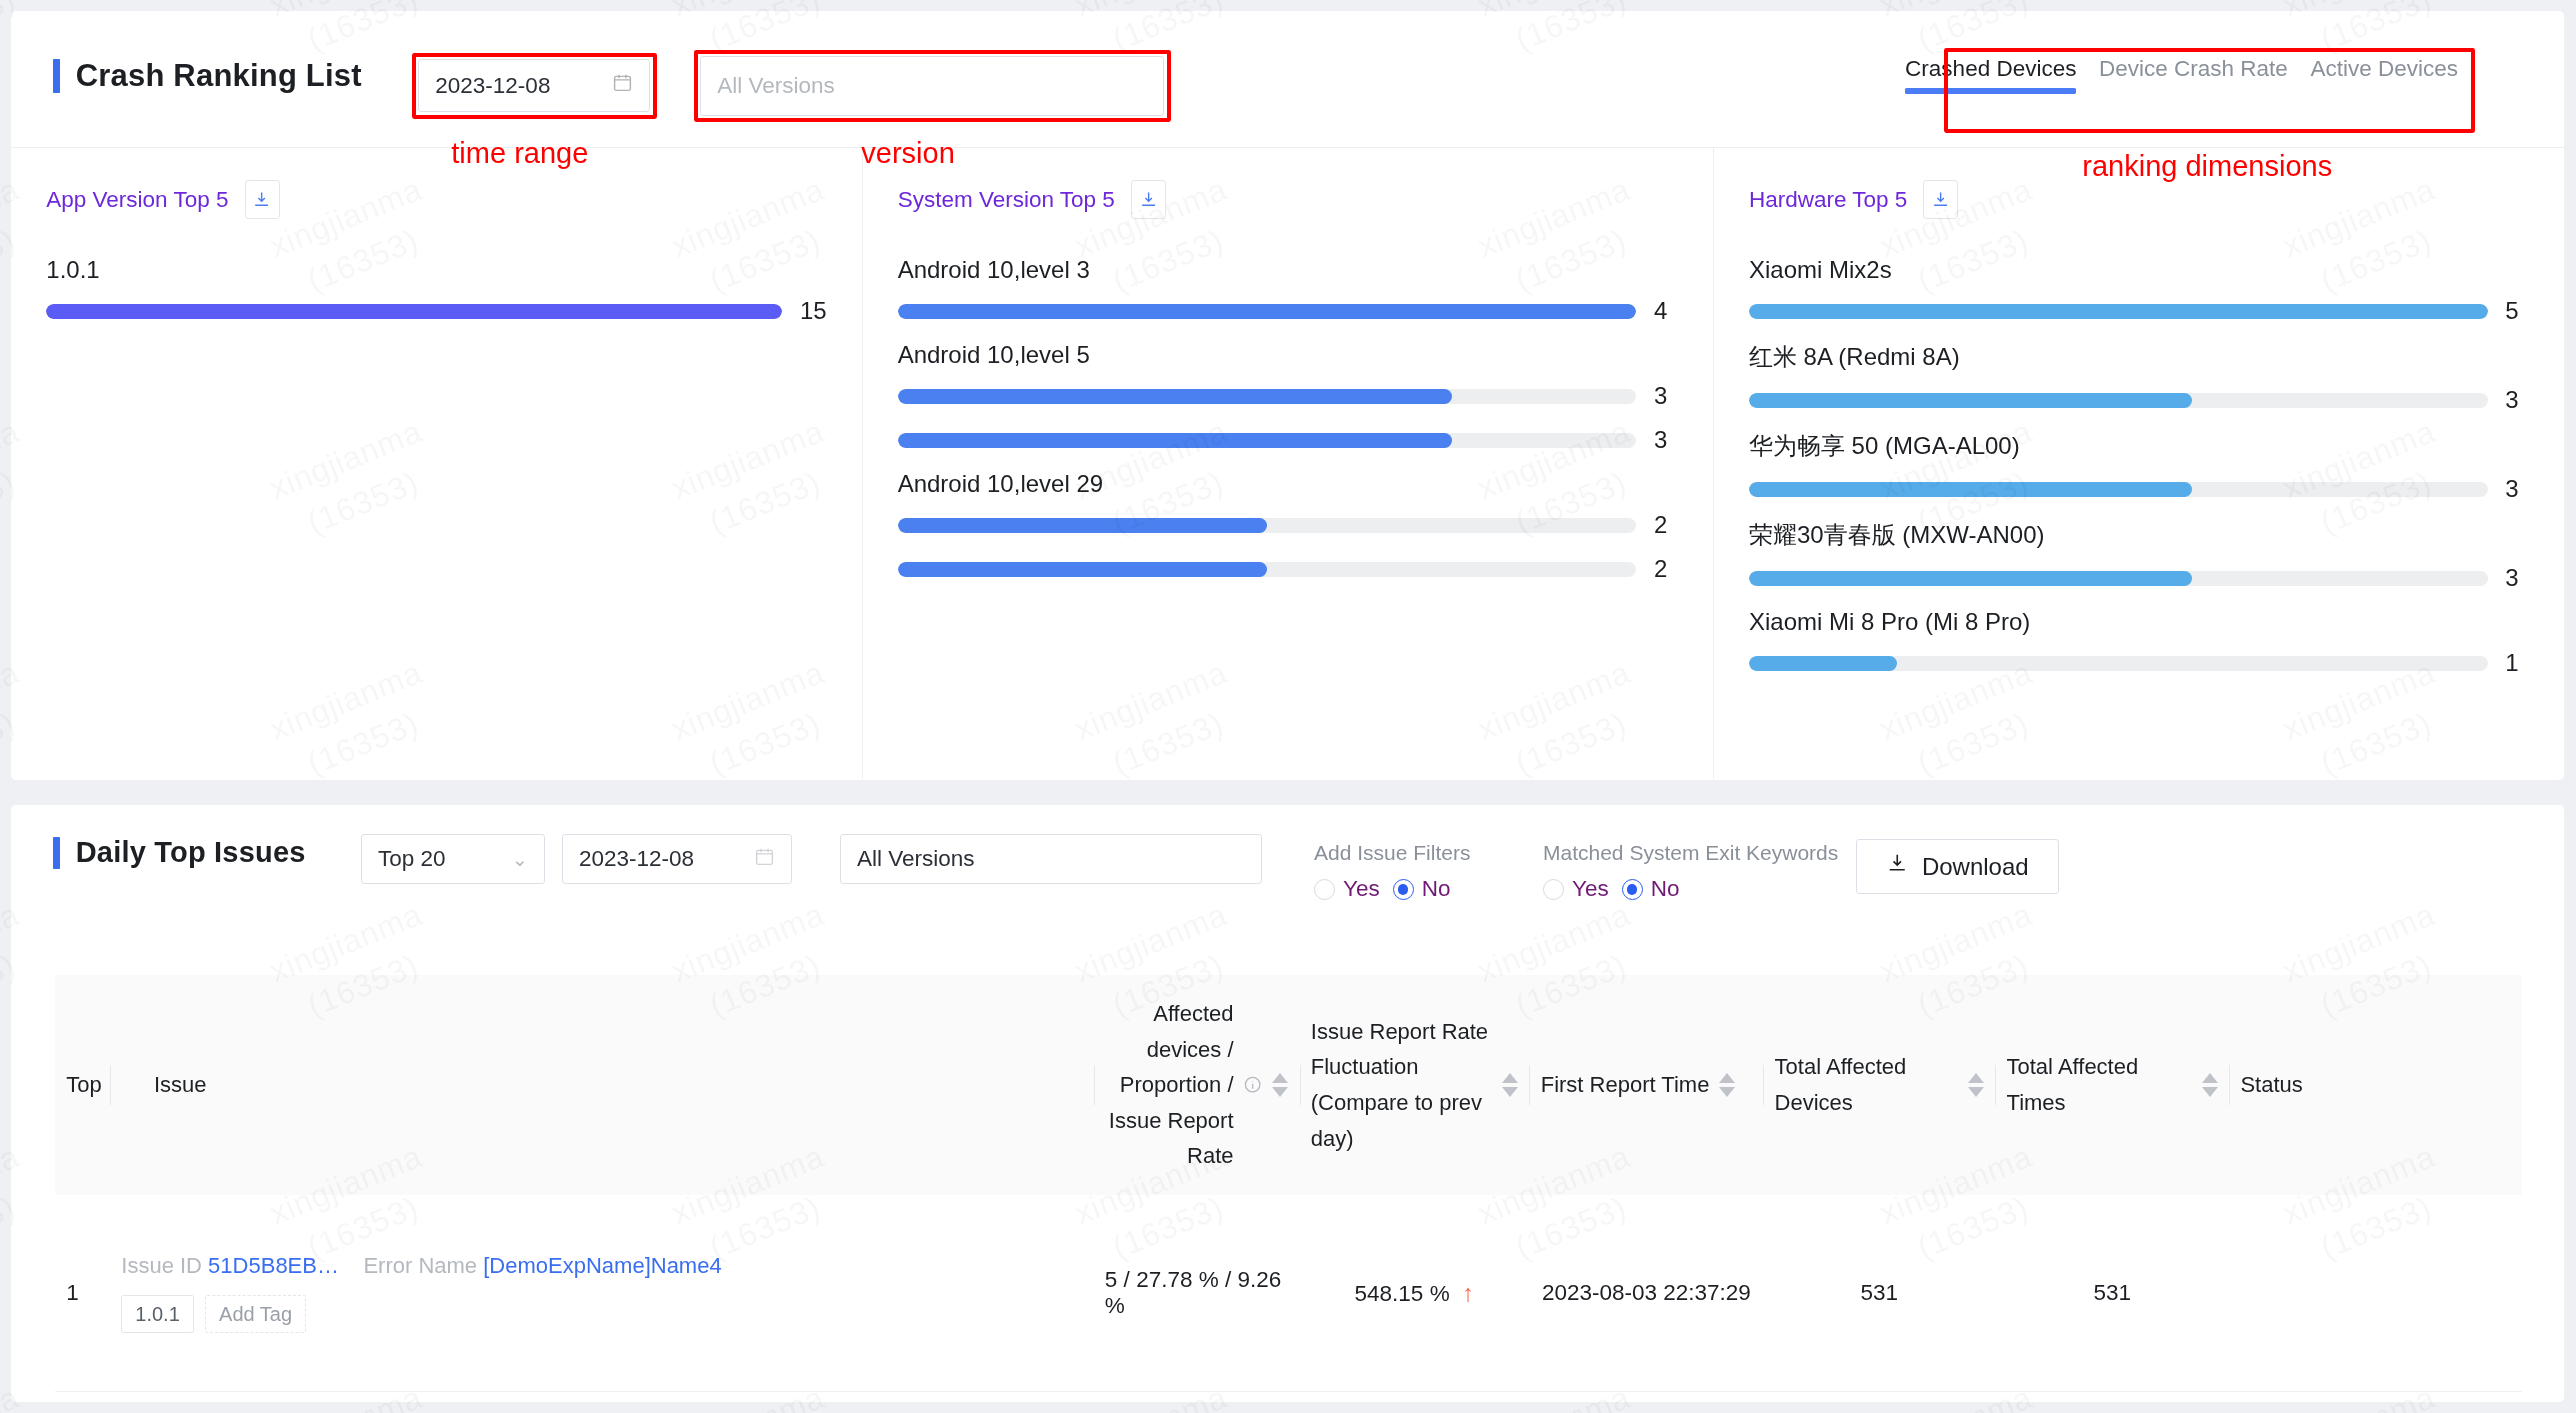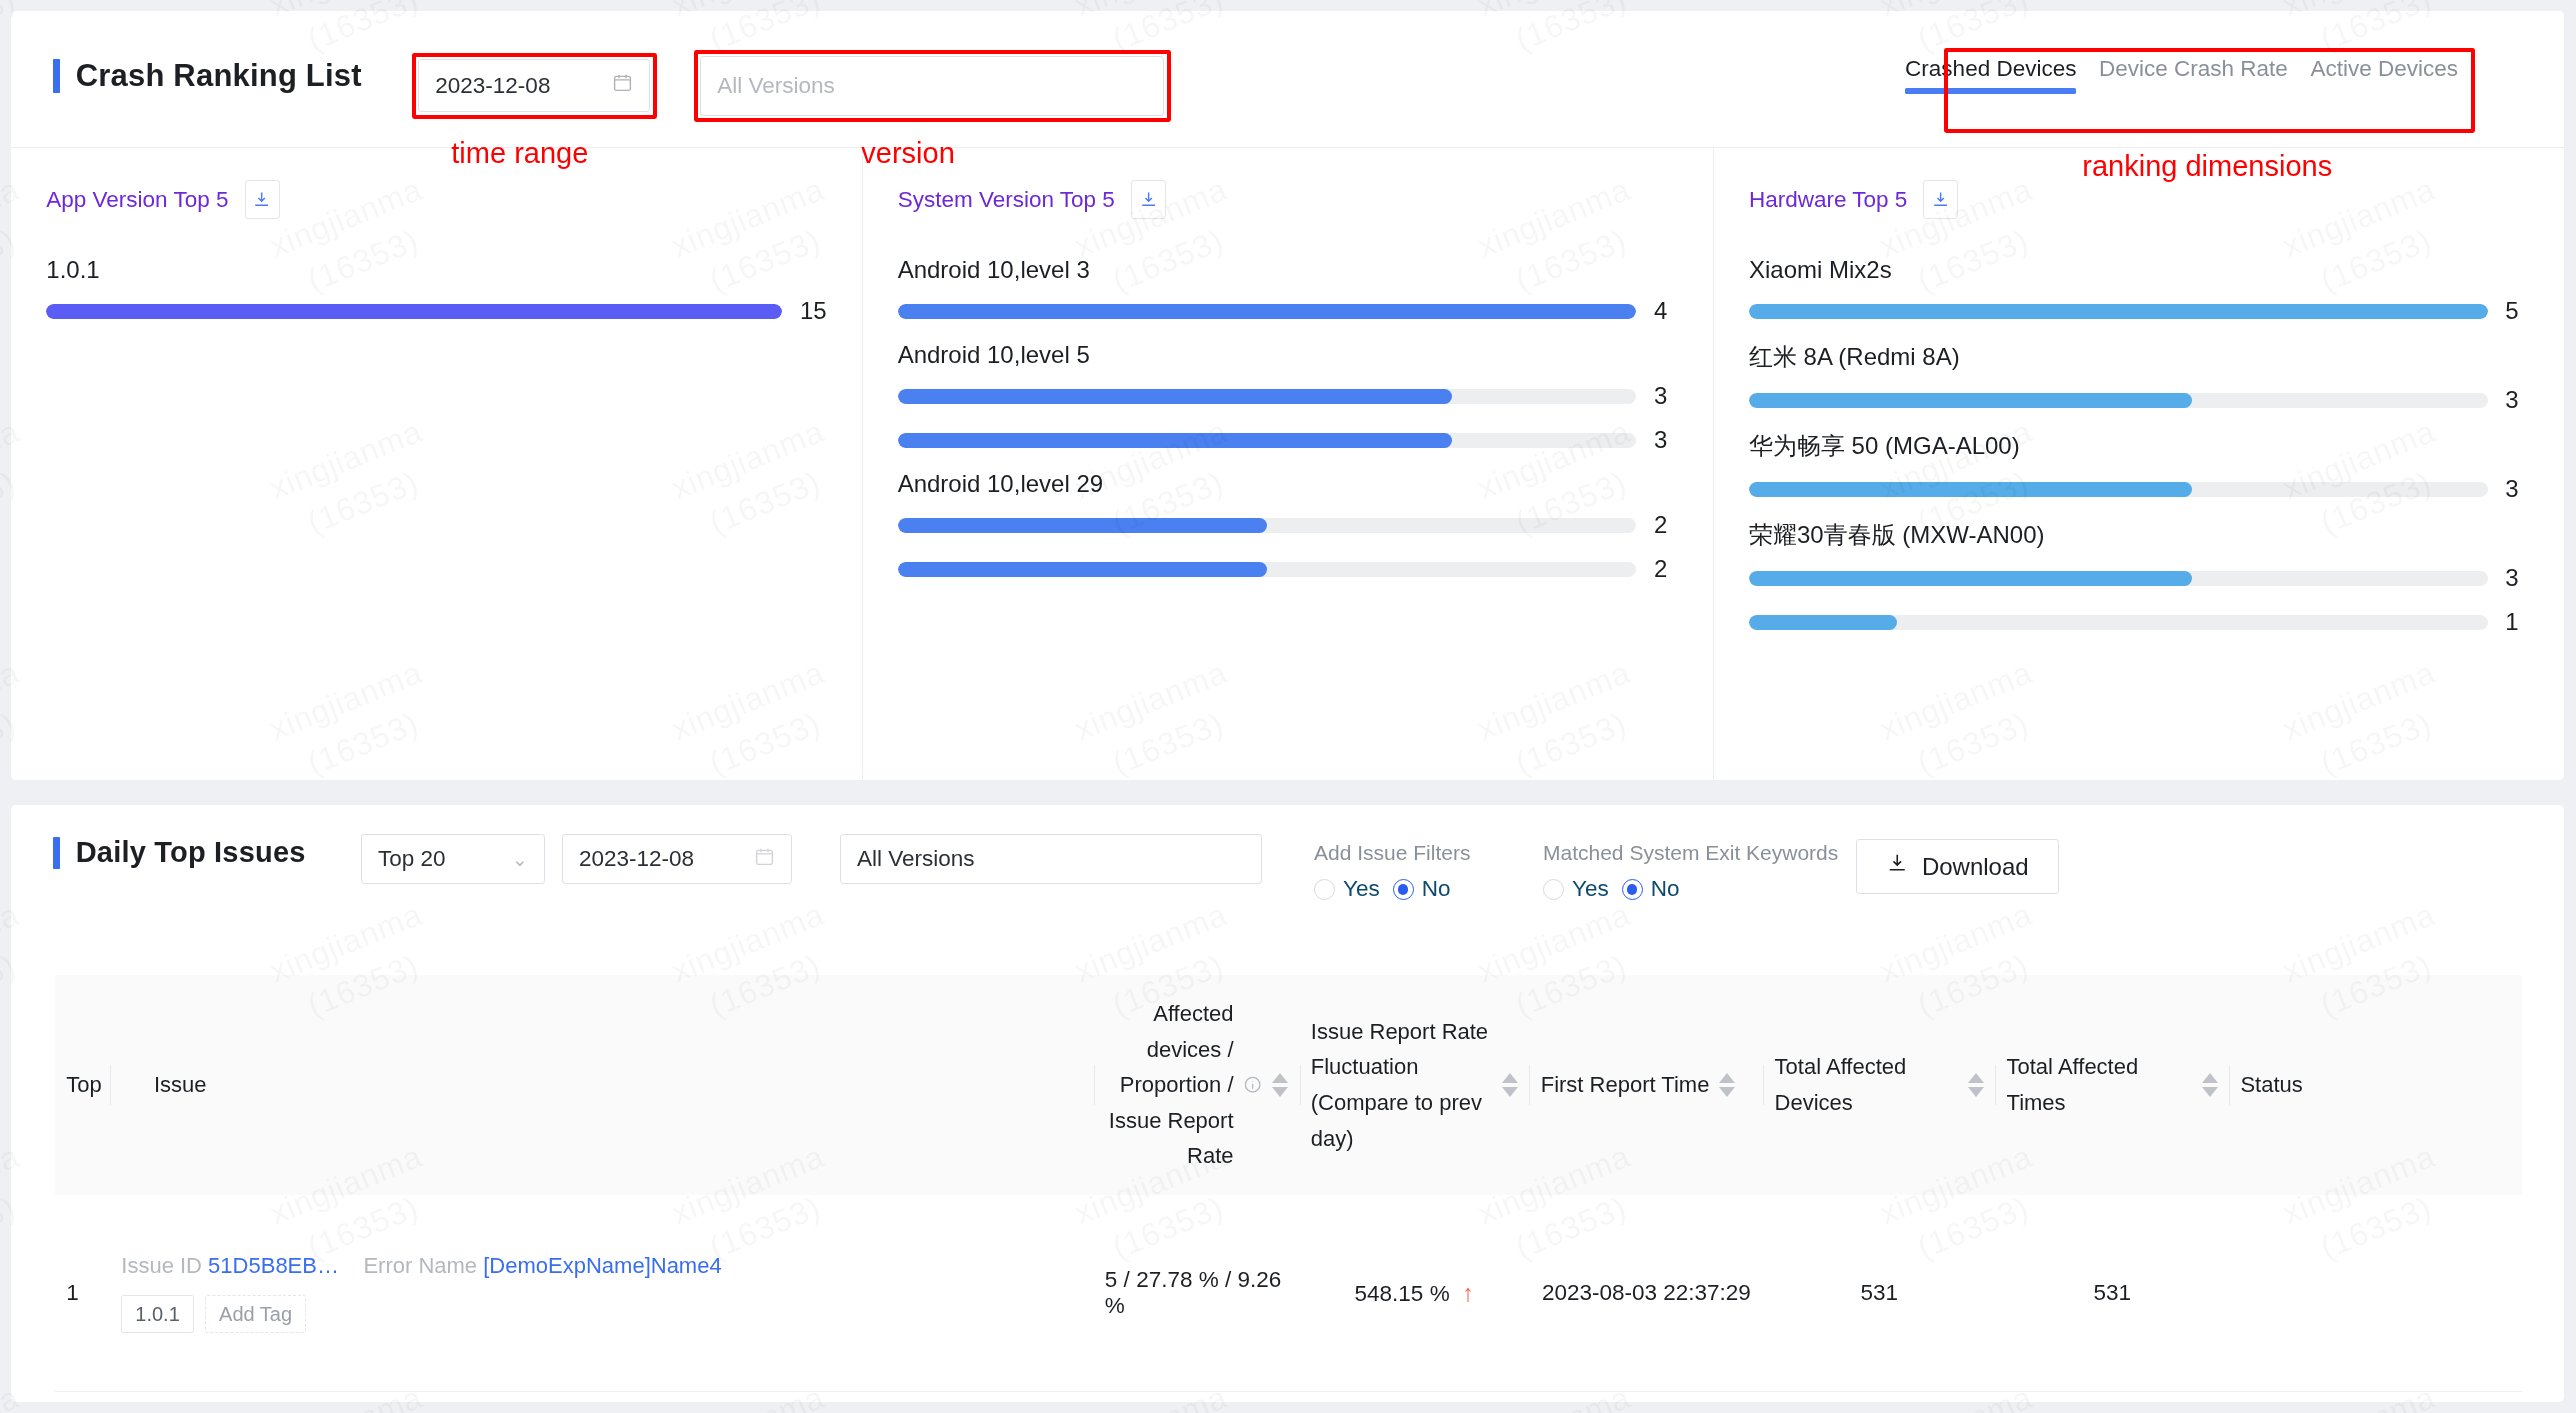--- a/index.html
+++ b/index.html
@@ -119,21 +119,21 @@
   .radio-group { position: absolute; }
   .rg-label { font-size: 21px; color: #8a9099; margin-bottom: 11.3px; white-space: nowrap; }
   .rg-opts { display: flex; align-items: center; gap: 13px; }
   .rg-opt { display: flex; align-items: center; gap: 8px; }
   .radio {
     width: 21px; height: 21px; border-radius: 50%; border: 1.6px solid #d6d9de; background:#fff;
     display:flex; align-items:center; justify-content:center;
   }
   .radio.on { border-color: #2b5cf0; }
   .radio.on:after { content:""; width: 10.5px; height: 10.5px; border-radius:50%; background:#2b5cf0; }
-  .rg-opt span { font-size: 22.5px; color: #0c4a6e; }
+  .rg-opt span { font-size: 22.5px; color: #701a75; }
 
   #rg-filters { left: 1314px; top: 841px; }
   #rg-keywords { left: 1543px; top: 841px; }
 
   #download-btn {
     position: absolute; left: 1856px; top: 839px; width: 203px; height: 55px;
     border: 0.8px solid #dcdfe6; border-radius: 3.2px; background: #fff;
     display: flex; align-items: center; justify-content: center; gap: 13px;
     font-size: 24px; color: #1c1f23;
   }
@@ -343,20 +343,21 @@
           <div class="bar-item">
             <div class="bar-label">荣耀30青春版 (MXW-AN00)</div>
             <div class="bar-row">
                 <div class="track">
                   <div class="fill" style="width:60%;background:#56ace8;"></div>
                 </div>
                 <div class="bar-val">3</div>
               </div>
           </div>
           <div class="bar-item">
+            <div class="bar-label">Xiaomi Mi 8 Pro (Mi 8 Pro)</div>
             <div class="bar-row">
                 <div class="track">
                   <div class="fill" style="width:20%;background:#56ace8;"></div>
                 </div>
                 <div class="bar-val">1</div>
               </div>
           </div>
         </div>
       </div>
 

